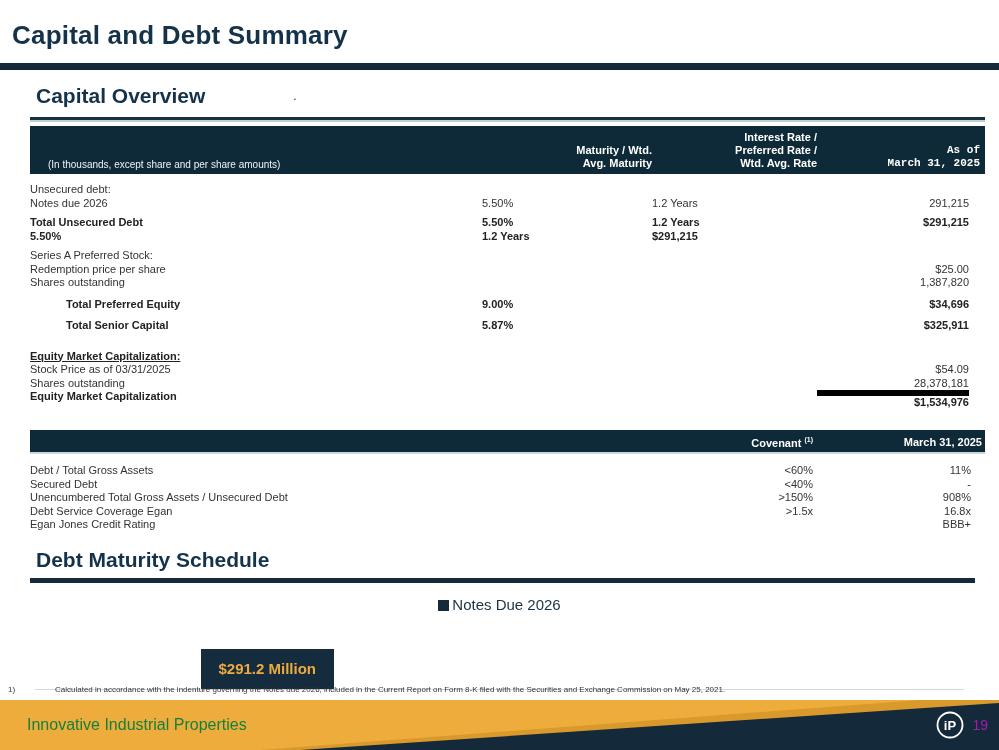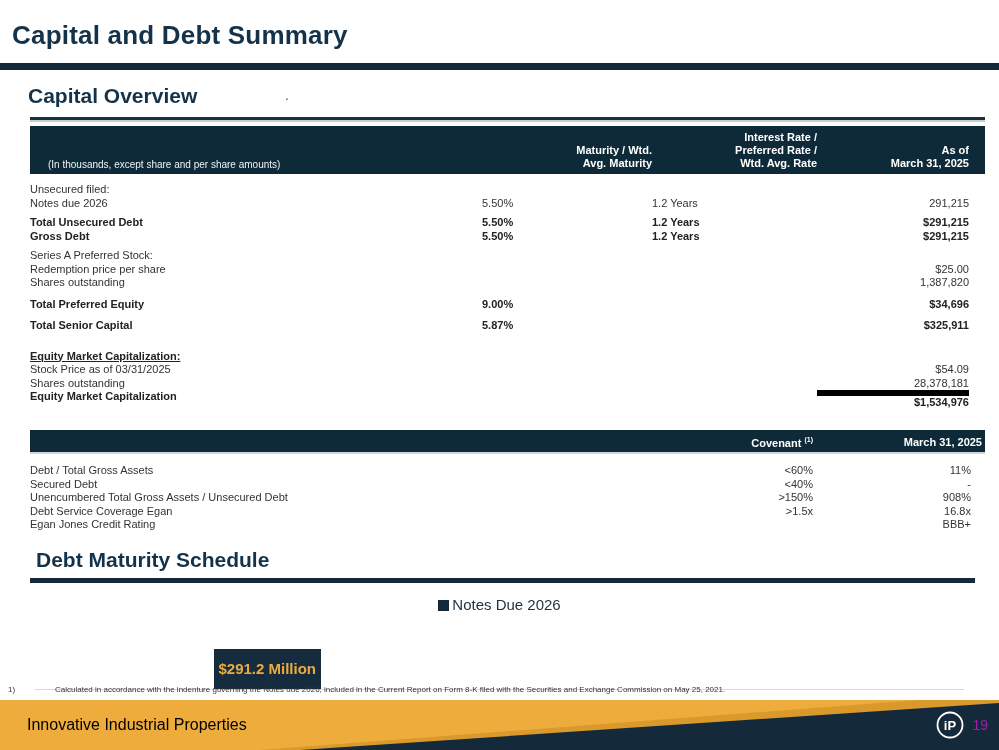--- a/index.html
+++ b/index.html
@@ -13,43 +13,43 @@
   
   .slide-title {
     margin:20px 0 0 12px; font-size:26px; font-weight:bold;
     color:#14334a; letter-spacing:.2px;
   }
   .title-rule { margin-top:12px; height:7px; background:#14293a; width:999px; }
 
   .section-heading {
     font-size:21px; font-weight:bold; color:#14334a; margin:0;
   }
-  .cap-heading-row { margin:14px 0 9px 28px; display:flex; align-items:center; }
+  .cap-heading-row { margin:14px 0 9px 36px; display:flex; align-items:center; }
   .stray-dot { margin-left:88px; color:#333; font-size:12px; }
 
   
   .table-wrap { margin-left:30px; width:955px; }
   .table-topline { border-top:3px solid #16323f; border-bottom:2px solid #c3ced3; height:3px; }
   .cap-grid { display:grid; grid-template-columns:1fr 170px 165px 168px; }
 
   .cap-header {
     margin-top:4px; background:#0e2a38; color:#ffffff;
     padding:5px 0 4px; align-items:end; font-size:11px; font-weight:bold;
   }
   .cap-header .h-note { font-weight:normal; font-size:10px; padding-left:18px; color:#eef2f4; }
   .h-right { text-align:right; line-height:13px; }
-  .cap-header .h-asof { padding-right:16px; }
+  .cap-header .h-asof { padding-right:5px;font-family:Liberation Mono, monospace; }
 
   .cap-body { margin-top:9px; }
   .cap-row { font-size:11px; line-height:13.5px; }
   .cap-row > div:nth-child(2), .cap-row > div:nth-child(3) { text-align:left; }
   .cap-row > div:nth-child(4) { text-align:right; padding-right:16px; }
   .cap-row.bold { font-weight:bold; color:#222; }
   .mt6 { margin-top:6px; }
-  .mt8 { margin-top:8px; }
+  .mt8 { margin-top:8px;margin-left:36px; }
   .mt16 { margin-top:17px; }
   .u-label { text-decoration:underline; }
   .total-line { border-top:6px solid #000000; display:block; }
 
   
   .cov-band {
     margin-top:20px; background:#0e2a38; color:#ffffff; font-weight:bold;
     display:grid; grid-template-columns:1fr 172px 172px;
     font-size:11px; padding:6px 0 4px; align-items:end;
     border-bottom:2px solid #cdd6da;
@@ -72,36 +72,36 @@
   .legend-swatch {
     display:inline-block; width:11px; height:11px; background:#14293a;
     margin-right:3px; vertical-align:-1px;
   }
   .plot {
     margin:37px 35px 0 35px; height:40px; display:flex; align-items:flex-end;
     border-bottom:1px solid #d8d8d8;
   }
   .plot .slot { flex:1; }
   .bar {
-    width:107px; height:40px; margin:0 auto; background:#142c3d;
+    width:133px; height:40px; margin:0 auto; background:#142c3d;
     color:#eeaa3e; font-weight:bold; font-size:15px; text-align:center; line-height:40px;
   }
   .xlabels { margin:0 35px; display:flex; padding-top:10px; }
   .xlabels .slot { flex:1; text-align:center; font-size:15px; color:#1c3240; }
 
   
   .footnote { position:absolute; left:8px; top:685px; display:flex; font-size:8px; color:#333; width:980px; }
   .footnote .fn-marker { width:47px; flex:none; }
 
   
   .footer { position:absolute; left:0; bottom:0; width:999px; height:50px; }
   .footer svg.bg { position:absolute; left:0; top:0; }
   .footer .brand {
     position:absolute; left:27px; top:50%; transform:translateY(-50%);
-    font-size:16px; color:#000000;
+    font-size:16px; color:#15803d;
   }
   .footer .logo { position:absolute; right:34px; top:10px; width:30px; height:30px; }
   .footer .page-num {
     position:absolute; right:11px; top:50%; transform:translateY(-50%);
     color:#a21caf; font-size:14px;
   }
 </style>
 </head>
 <body>
 
@@ -128,39 +128,38 @@
       <div>Wtd. Avg. Rate</div>
     </div>
     <div class="h-right h-asof">
       <div>As of</div>
       <div>March 31, 2025</div>
     </div>
   </div>
 
   <div class="cap-body">
     <div class="cap-grid cap-row">
-      <div>Unsecured filed:</div>
+      <div>Unsecured debt:</div>
       <div></div>
       <div></div>
       <div></div>
     </div>
     <div class="cap-grid cap-row">
       <div>Notes due 2026</div>
       <div>5.50%</div>
       <div>1.2 Years</div>
       <div>291,215</div>
     </div>
     <div class="cap-grid cap-row bold mt6">
       <div>Total Unsecured Debt</div>
       <div>5.50%</div>
       <div>1.2 Years</div>
       <div>$291,215</div>
     </div>
     <div class="cap-grid cap-row bold">
-      <div>Gross Debt</div>
       <div>5.50%</div>
       <div>1.2 Years</div>
       <div>$291,215</div>
     </div>
     <div class="cap-grid cap-row mt6">
       <div>Series A Preferred Stock:</div>
       <div></div>
       <div></div>
       <div></div>
     </div>

